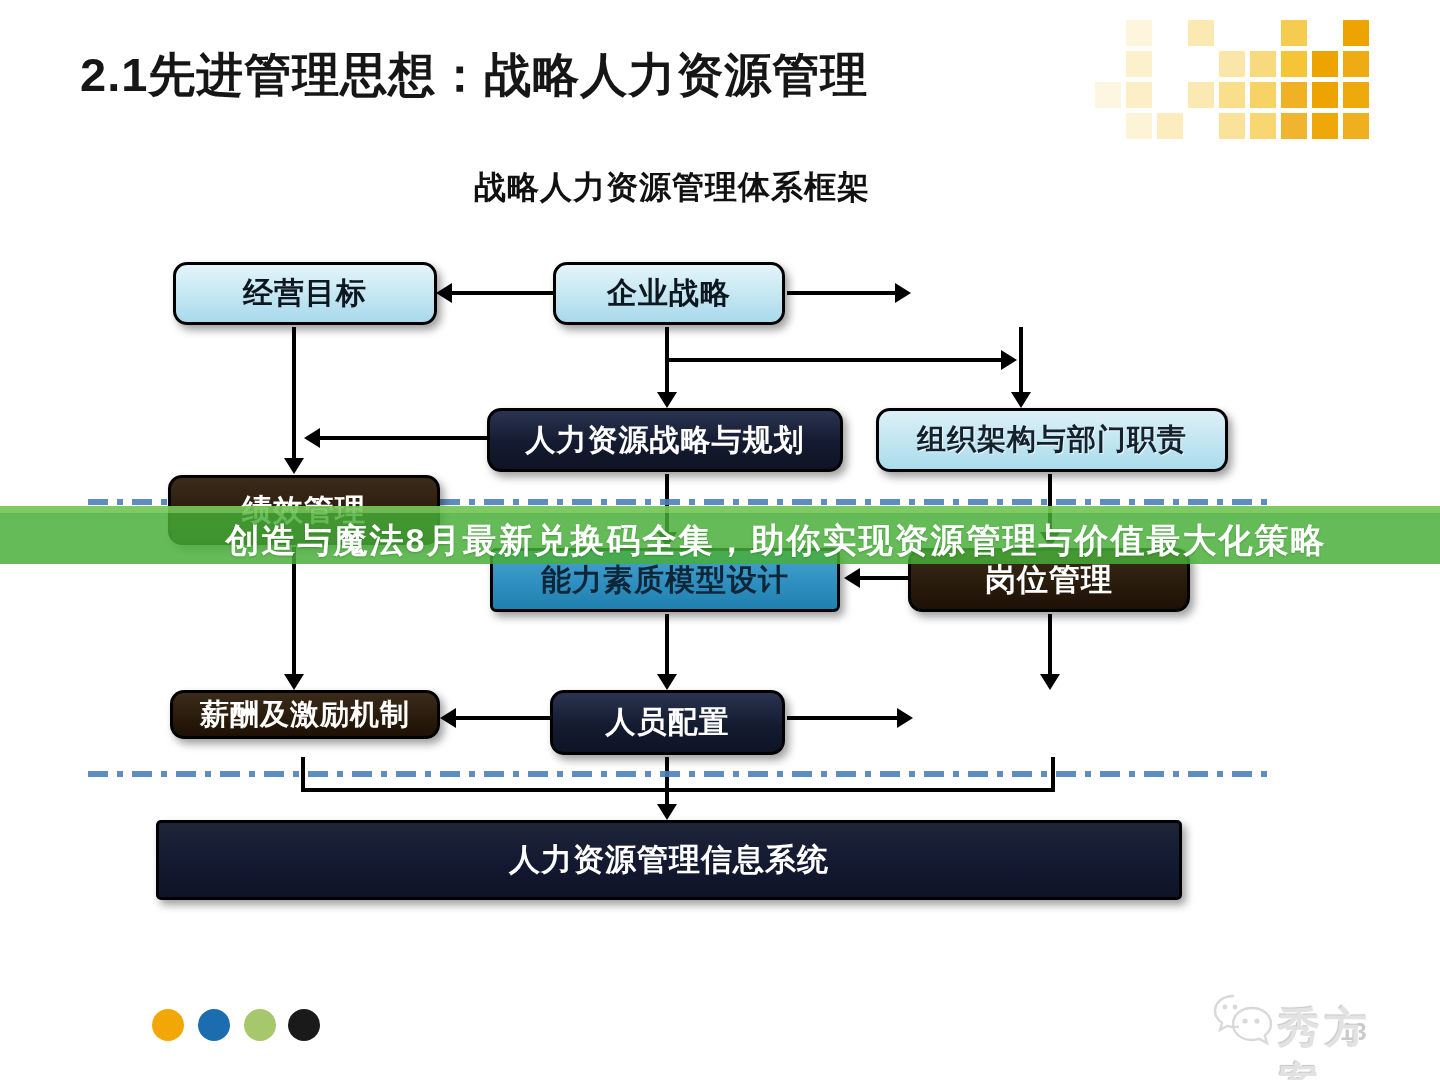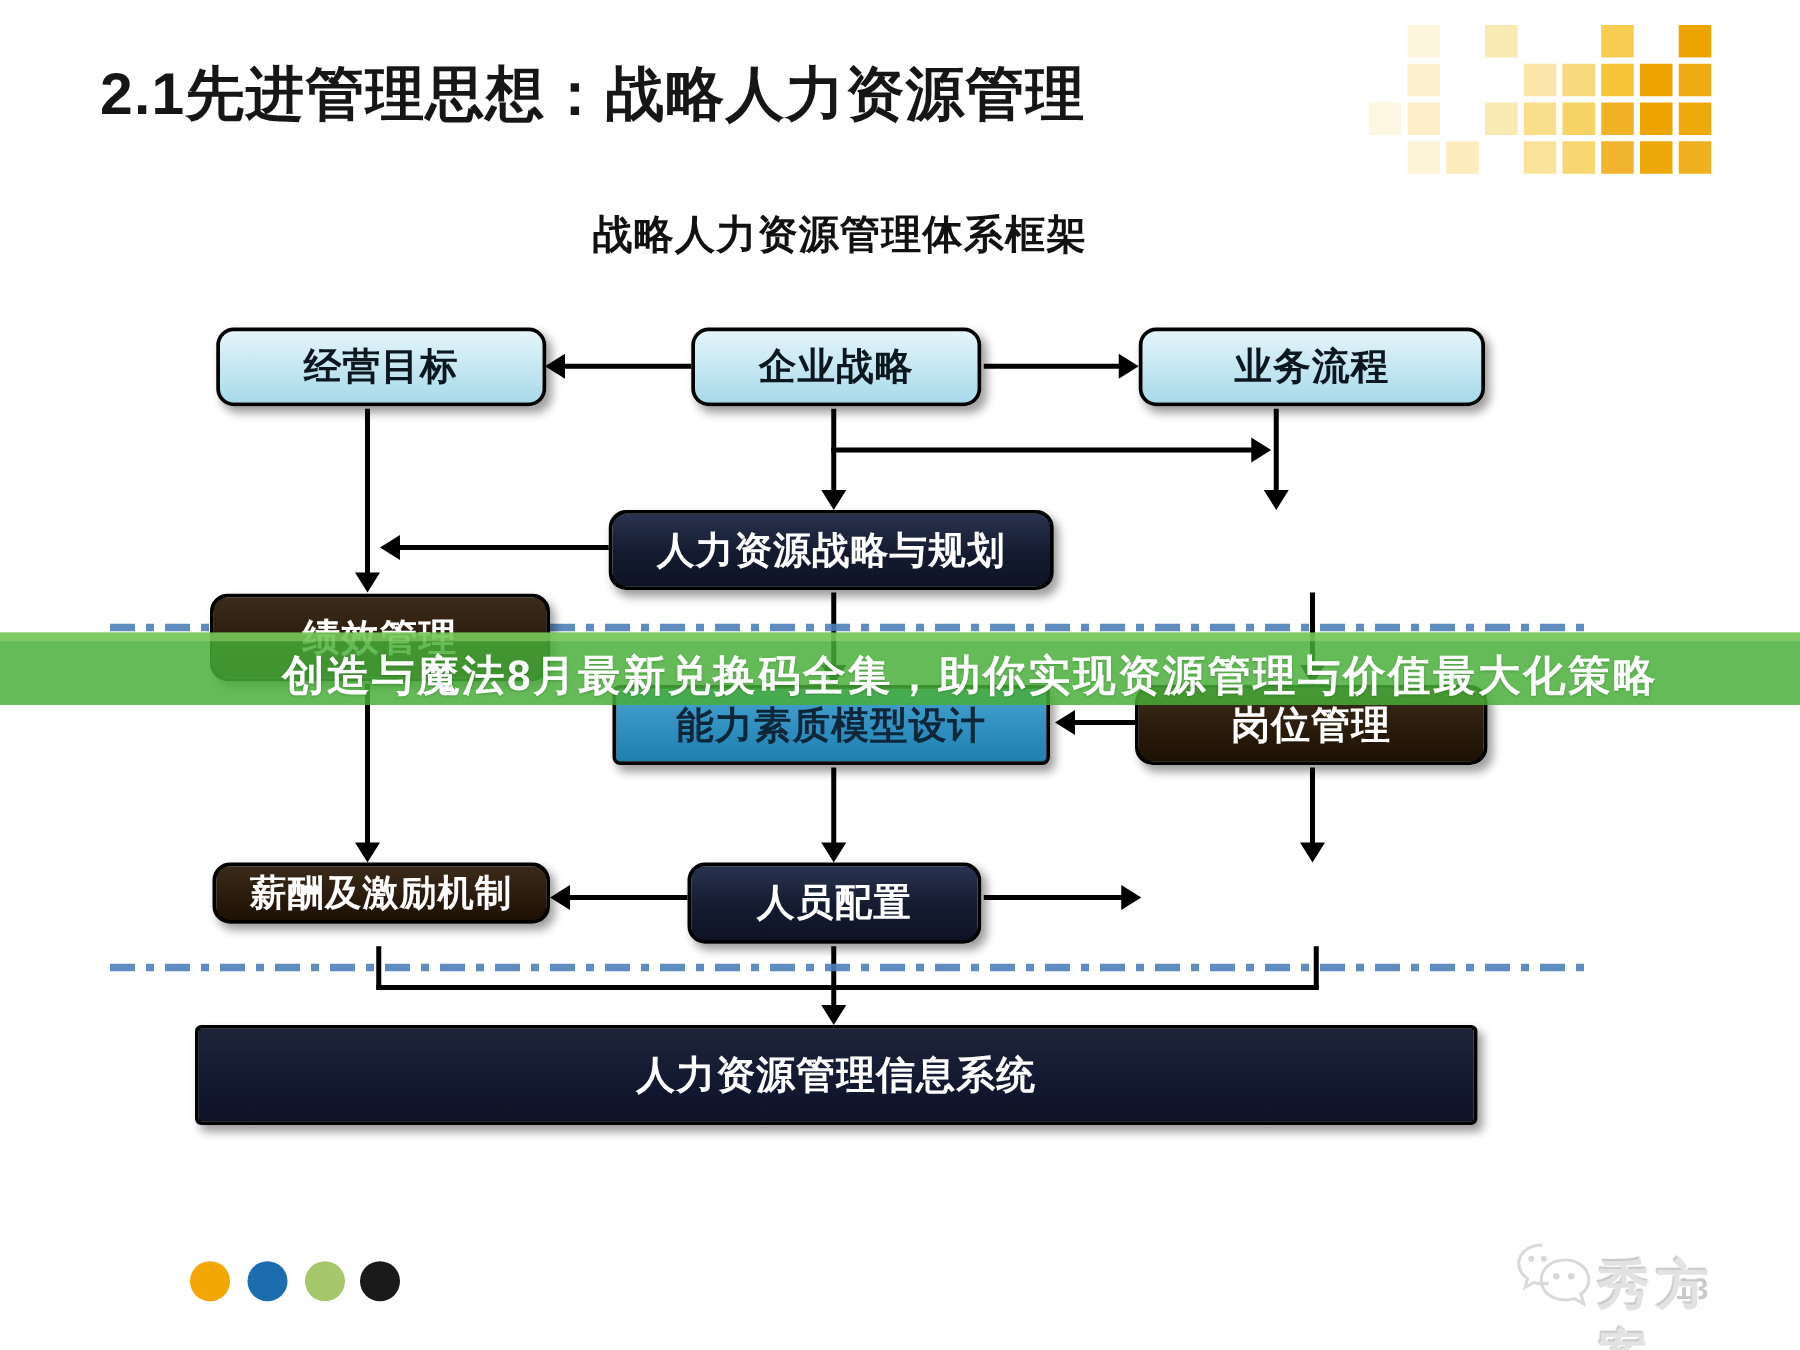--- a/index.html
+++ b/index.html
@@ -171,22 +171,22 @@
   <div class="vline" style="left:1051px;top:757px;height:34px;"></div>
   <div class="hline" style="left:301px;top:788px;width:754px;"></div>
   <div class="vline" style="left:665px;top:757px;height:49px;"></div>
   <div class="ah ah-down" style="left:657px;top:804px;"></div>
 
   <div class="dashdot" style="left:88px;top:499px;width:1185px;"></div>
   <div class="dashdot" style="left:88px;top:771px;width:1185px;"></div>
 
   <div class="node light n-goals">经营目标</div>
   <div class="node light n-strategy">企业战略</div>
-  <div class="node light n-process">业务流程</div>
   <div class="node navy n-hrplan">人力资源战略与规划</div>
+  <div class="node light2 n-org">组织架构与部门职责</div>
   <div class="node brown n-perf">绩效管理</div>
   <div class="node steel n-comp">能力素质模型设计</div>
   <div class="node brown n-post">岗位管理</div>
   <div class="node brown n-pay">薪酬及激励机制</div>
   <div class="node navy n-staff">人员配置</div>
   <div class="node navy sys n-sys">人力资源管理信息系统</div>
 
   <div class="banner">
     <span>创造与魔法8月最新兑换码全集，助你实现资源管理与价值最大化策略</span>
   </div>

